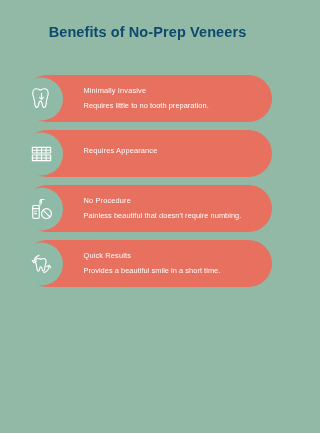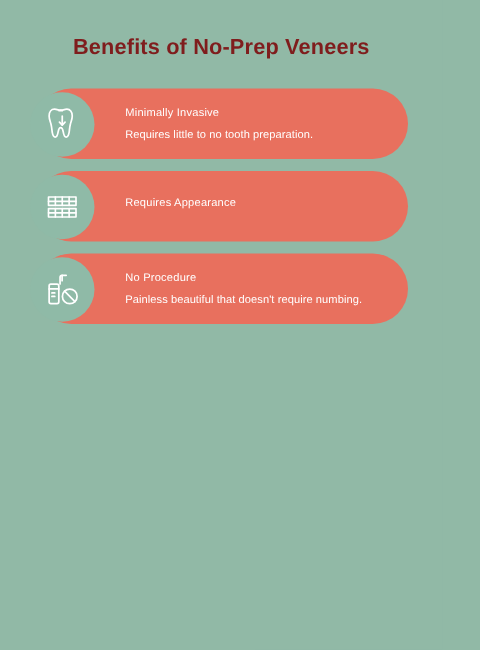--- a/index.html
+++ b/index.html
@@ -17,32 +17,32 @@
   .poster {
     width: 295px;
     height: 433px;
     background: #91b9a6;
     box-sizing: border-box;
     display: flex;
     flex-direction: column;
     align-items: center;
   }
   .poster-title {
-    color: #7f1d1d;
+    color: #0c4a6e;
     font-size: 14.5px;
     font-weight: bold;
     letter-spacing: 0.1px;
     text-align: right;
     margin-top: 24px;
     margin-bottom: 0;
     line-height: 1.2;
     white-space: nowrap;
   }
   .cards {
-    margin-top: 18px;
+    margin-top: 34px;
     width: 100%;
     display: flex;
     flex-direction: column;
     align-items: center;
     gap: 8px;
   }
   .card {
     position: relative;
     width: 248px;
     background: #e8705e;
@@ -139,15 +139,28 @@
           <path d="M10.6 8.4V4.2a1.3 1.3 0 0 1 1.3-1.3h2.6"></path>
           <line x1="11.9" y1="2.9" x2="11.9" y2="6.4"></line>
           <circle cx="16.8" cy="16.4" r="4.7"></circle>
           <line x1="13.5" y1="13.1" x2="20.1" y2="19.7"></line>
         </svg>
       </span>
       <p class="card-title">No Procedure</p>
       <p class="card-desc">Painless beautiful that doesn't require numbing.</p>
     </div>
 
+    <div class="card">
+      <span class="icon-badge">
+        <svg viewBox="0 0 24 24" fill="none" stroke="#ffffff" stroke-width="1.1" stroke-linecap="round" stroke-linejoin="round">
+          <path d="M12 7.4c-1.5 0-2.1-.7-3.4-.7-1.4 0-2.3 1.2-2.3 2.9 0 1.4.5 2.3.8 3.6.35 1.2.35 2.3.55 3.6.2 1.15.55 2 1.3 2 .9 0 1.1-1.15 1.3-2.35.17-1 .34-1.75 1.1-1.75.76 0 .93.75 1.1 1.75.2 1.2.4 2.35 1.3 2.35.75 0 1.1-.85 1.3-2 .2-1.3.2-2.4.55-3.6.3-1.3.8-2.2.8-3.6 0-1.7-.9-2.9-2.3-2.9-1.3 0-1.9.7-3.4.7z"></path>
+          <path d="M4.6 10.4A7.6 7.6 0 0 1 9.6 3.7"></path>
+          <polyline points="3.1,8.4 4.5,10.8 6.9,9.5"></polyline>
+          <path d="M19.4 13.6a7.6 7.6 0 0 1-5 6.7"></path>
+          <polyline points="20.9,15.6 19.5,13.2 17.1,14.5"></polyline>
+        </svg>
+      </span>
+      <p class="card-title">Quick Results</p>
+      <p class="card-desc">Provides a beautiful smile in a short time.</p>
+    </div>
 
   </div>
 </div>
 
 </body></html>

